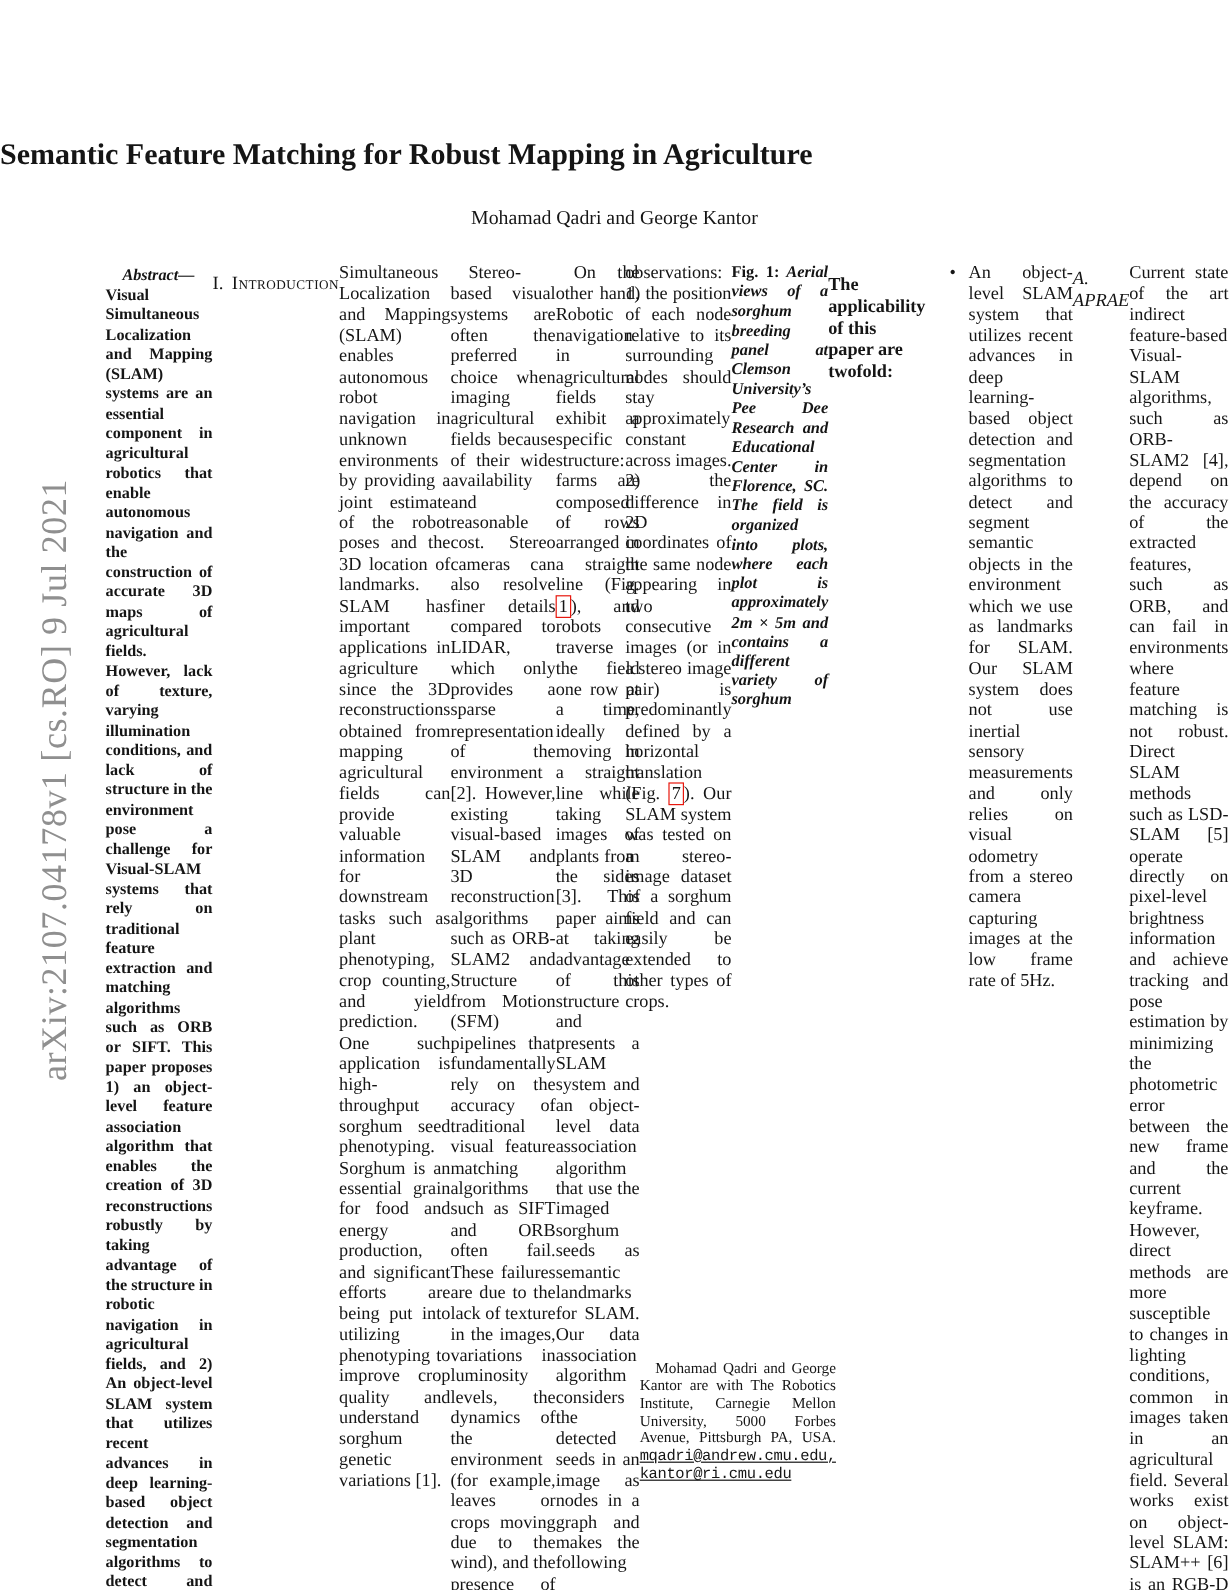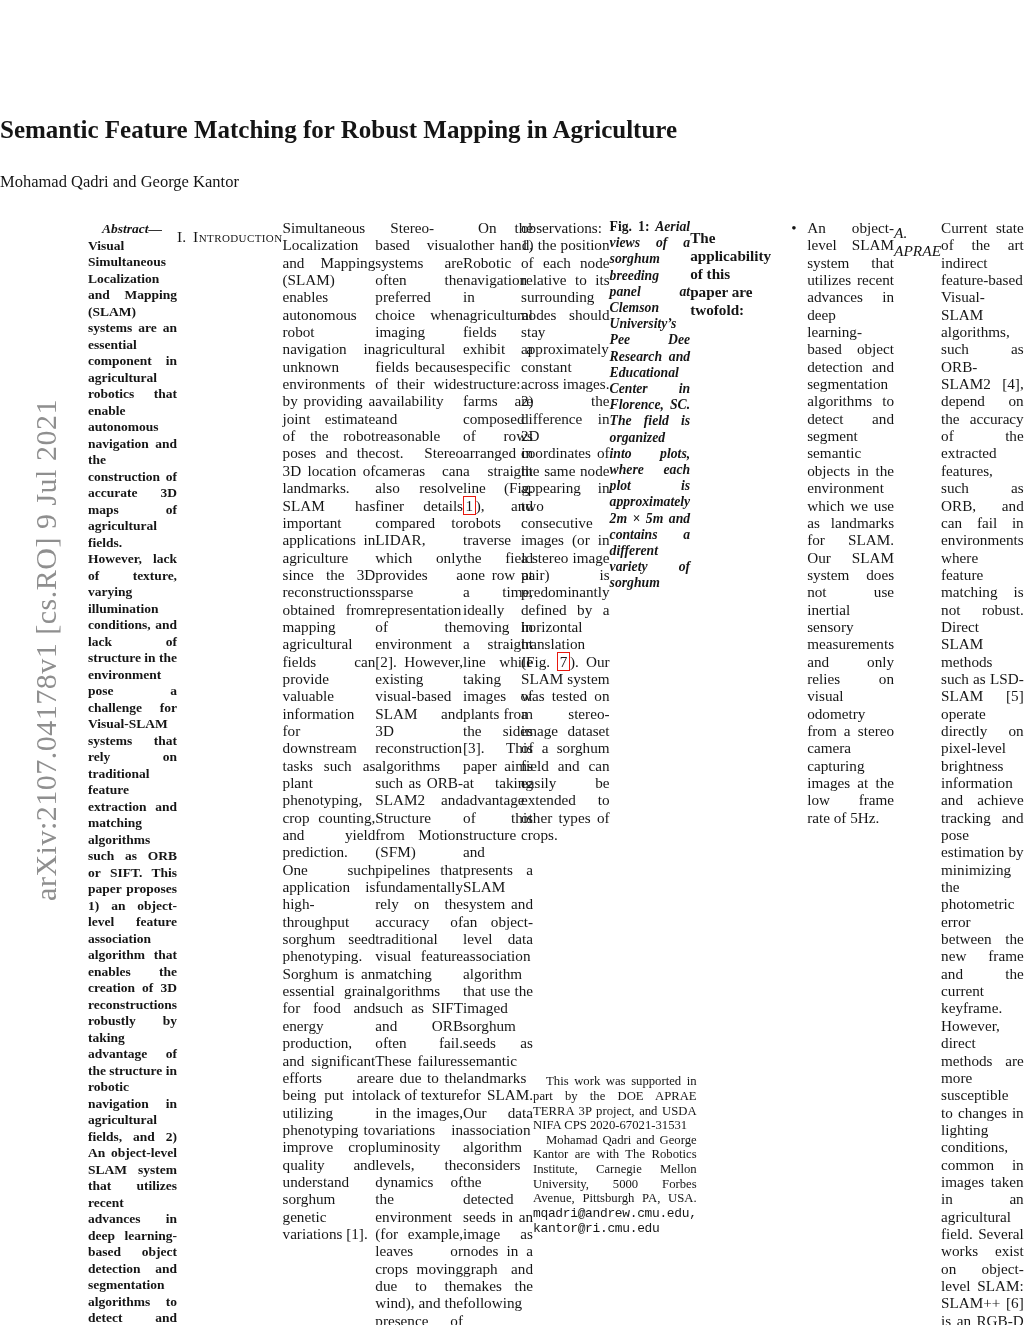--- a/index.html
+++ b/index.html
@@ -23,21 +23,21 @@
   }
   
   .title {
     position: absolute; top: 116px; left: 0;
     width: 100%; text-align: left;
     font-size: 25px; font-weight: bold;
     margin: 0;
   }
   .authors {
     position: absolute; top: 172px; left: 0;
-    width: 100%; text-align: left;
+    width: 100%; text-align: center;
     font-size: 16.5px;
   }
   
   .cols {
     position: absolute; top: 219px; left: 88px;
     width: 849px; height: 1018px;
     display: flex; gap: 17px;
   }
   .col {
     width: 416px; min-width: 416px;
@@ -77,21 +77,21 @@
     cursor: pointer;
   }
   
   .footnote {
     margin-top: auto;
     font-size: 12.7px; line-height: 14.6px;
   }
   .footnote p { margin: 0; text-indent: 13px; }
   .mono {
     font-family: "Liberation Mono", monospace;
-    font-size: 12.9px; letter-spacing: -0.3px;
+    font-size: 12.9px; letter-spacing: -0.3px; text-decoration: underline;
   }
   
   .figure1 {
     width: 416px; height: 84px;
     margin: 8px 0 6px 0;
     background-color: #7b7365;
     background-image:
       radial-gradient(ellipse 45px 9px at 40px 14px,  rgba(132,150,92,0.85), rgba(132,150,92,0) 70%),
       radial-gradient(ellipse 55px 8px at 155px 12px, rgba(126,144,88,0.70), rgba(126,144,88,0) 70%),
       radial-gradient(ellipse 35px 9px at 258px 16px, rgba(120,138,84,0.55), rgba(120,138,84,0) 70%),
@@ -149,21 +149,20 @@
 
     <div class="sec-heading"><span class="sec-num">I.</span><span class="sc">Introduction</span></div>
 
     <p class="p jp">Simultaneous Localization and Mapping (SLAM) enables autonomous robot navigation in unknown environments by providing a joint estimate of the robot poses and the 3D location of landmarks. SLAM has important applications in agriculture since the 3D reconstructions obtained from mapping agricultural fields can provide valuable information for downstream tasks such as plant phenotyping, crop counting, and yield prediction. One such application is high-throughput sorghum seed phenotyping. Sorghum is an essential grain for food and energy production, and significant efforts are being put into utilizing phenotyping to improve crop quality and understand sorghum genetic variations [1].</p>
 
     <p class="p jp indent">Stereo-based visual systems are often the preferred choice when imaging agricultural fields because of their wide availability and reasonable cost. Stereo cameras can also resolve finer details compared to LIDAR, which only provides a sparse representation of the environment [2]. However, existing visual-based SLAM and 3D reconstruction algorithms such as ORB-SLAM2 and Structure from Motion (SFM) pipelines that fundamentally rely on the accuracy of traditional visual feature matching algorithms such as SIFT and ORB often fail. These failures are due to the lack of texture in the images, variations in luminosity levels, the dynamics of the environment (for example, leaves or crops moving due to the wind), and the presence of repeated patterns.</p>
 
     <p class="p jp indent"><span>On the other hand, Robotic navigation in agricultural fields exhibit a specific structure: farms are composed of rows arranged in a straight line (Fig. </span><span class="fig-ref">1</span><span>), and robots traverse the field one row at a time, ideally moving in a straight line while taking images of plants from the sides [3]. This paper aims at taking advantage of this structure and presents a SLAM system and an object-level data association algorithm that use the imaged sorghum seeds as semantic landmarks for SLAM. Our data association algorithm considers the detected seeds in an image as nodes in a graph and makes the following</span></p>
 
     <div class="footnote jp">
-      <p>This work was supported in part by the DOE APRAE TERRA 3P project, and USDA NIFA CPS 2020-67021-31531</p>
       <p><span>Mohamad Qadri and George Kantor are with The Robotics Institute, Carnegie Mellon University, 5000 Forbes Avenue, Pittsburgh PA, USA. </span><span class="mono">mqadri@andrew.cmu.edu, kantor@ri.cmu.edu</span></p>
     </div>
   </div>
 
   <div class="col">
 
     <p class="p jp"><span>observations: 1) the position of each node relative to its surrounding nodes should stay approximately constant across images. 2) the difference in 2D coordinates of the same node appearing in two consecutive images (or in a stereo image pair) is predominantly defined by a horizontal translation (Fig. </span><span class="fig-ref">7</span><span>). Our SLAM system was tested on a stereo-image dataset of a sorghum field and can easily be extended to other types of crops.</span></p>
 
     <div class="figure1"></div>
 

